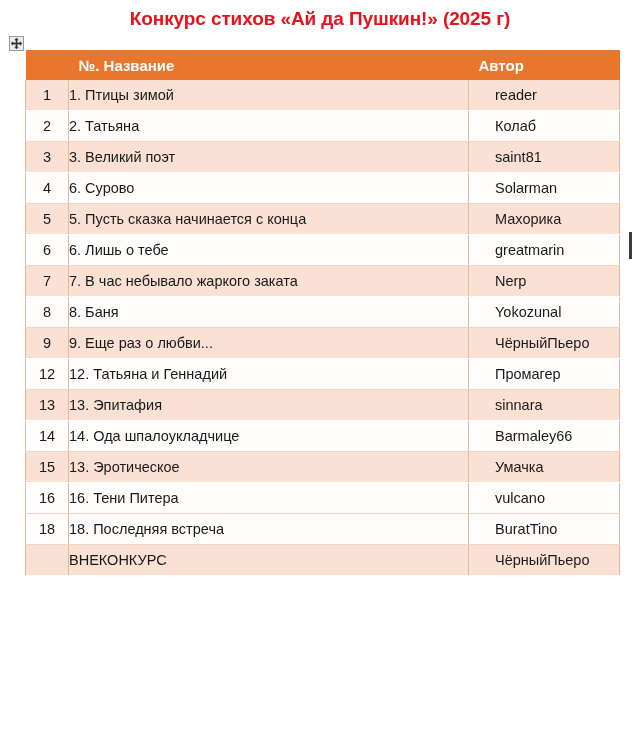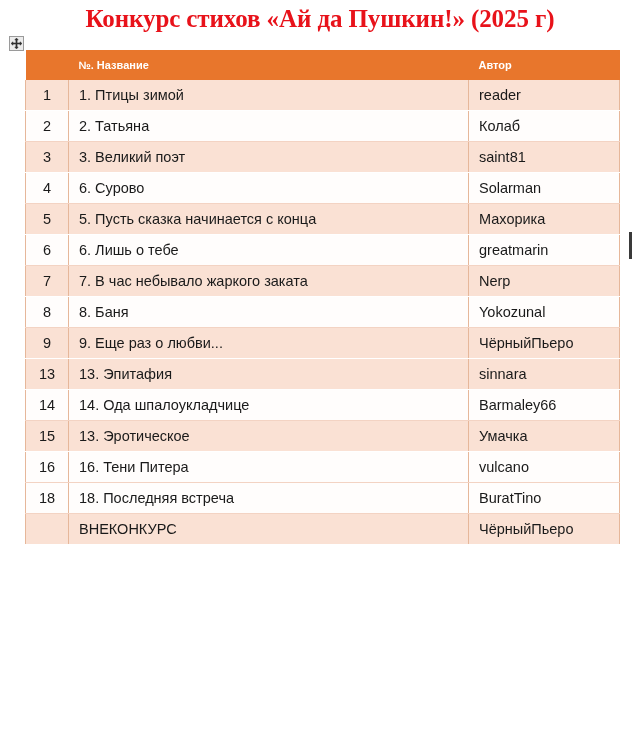--- a/index.html
+++ b/index.html
@@ -15,29 +15,28 @@
     font-family: "Liberation Sans", sans-serif;
     position: relative;
   }
 
   
   .doc-title {
     width: 640px;
     text-align: center;
     color: #e8121a;
     font-weight: bold;
-    font-size: 25px;
+    font-size: 19px;
     letter-spacing: -0.1px;
     line-height: 30px;
     height: 30px;
     padding-top: 4px;
     box-sizing: content-box;
     white-space: nowrap;
     user-select: none;
-    font-family: Liberation Serif, serif;
   }
 
   
   .move-handle {
     position: absolute;
     left: 9px;
     top: 36px;
     width: 15px;
     height: 15px;
     border: 1px solid #9a9a9a;
@@ -63,21 +62,21 @@
 
   table.poem-table col.c-num   { width: 43px; }
   table.poem-table col.c-title { width: 400px; }
   table.poem-table col.c-auth  { width: 151px; }
 
   
   thead tr.head-row th {
     background: #e8762c;
     color: #ffffff;
     font-weight: bold;
-    font-size: 11px;
+    font-size: 15px;
     height: 30px;
     padding: 0 0 0 10px;
     text-align: left;
     border: none;
     vertical-align: middle;
     white-space: nowrap;
   }
   thead tr.head-row th.th-num { padding-left: 0; }
 
   
@@ -97,22 +96,22 @@
     white-space: nowrap;
   }
   tbody tr.odd td { border-bottom: 1px solid #ffffff; }
   tbody tr.even td { border-bottom: 1px solid #f3d3c3; }
 
   tbody td.num {
     text-align: center;
     border-left: 1px solid #e6b79a;
     padding: 0;
   }
-  tbody td.title  { padding-left: 10px; }
-  tbody td.author { padding-left: 10px; margin-left: 40px; }
+  tbody td.title  { }
+  tbody td.author { padding-left: 26px; margin-left: 40px; }
 
   
   .edge-caret {
     position: absolute;
     left: 629px;
     top: 232px;
     width: 3px;
     height: 27px;
     background: #3a3a3a;
   }
@@ -181,20 +180,25 @@
         <tr class="even">
           <td class="num">8</td>
           <td class="title">8. Баня</td>
           <td class="author">Yokozunal</td>
         </tr>
         <tr class="odd">
           <td class="num">9</td>
           <td class="title">9. Еще раз о любви...</td>
           <td class="author">ЧёрныйПьеро</td>
         </tr>
+        <tr class="even">
+          <td class="num">12</td>
+          <td class="title">12. Татьяна и Геннадий</td>
+          <td class="author">Промагер</td>
+        </tr>
         <tr class="odd">
           <td class="num">13</td>
           <td class="title">13. Эпитафия</td>
           <td class="author">sinnara</td>
         </tr>
         <tr class="even">
           <td class="num">14</td>
           <td class="title">14. Ода шпалоукладчице</td>
           <td class="author">Barmaley66</td>
         </tr>

